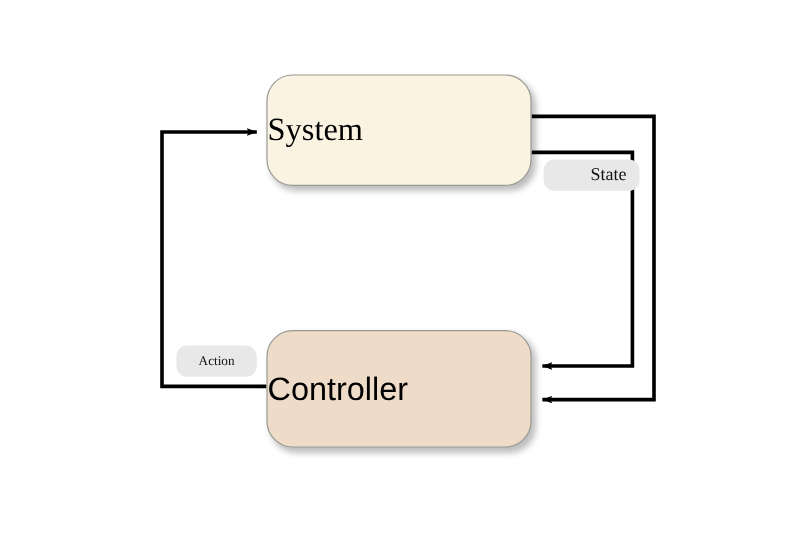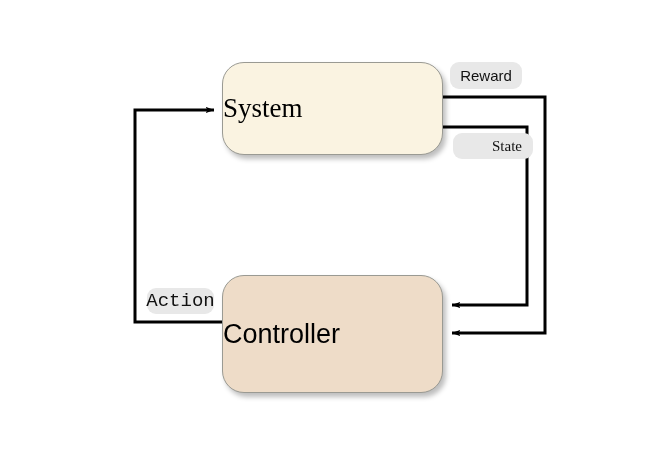--- a/index.html
+++ b/index.html
@@ -50,21 +50,21 @@
   }
   #node-system .node-label {
     font-family: "Liberation Serif", serif;
     font-size: 27px;
   }
 
   #node-controller {
     left: 222px;
     top: 275px;
     width: 221px;
-    height: 118px;
+    height: 98px;
     background: #eedcc8;
   }
   #node-controller .node-label {
     font-family: "Liberation Sans", sans-serif;
     font-size: 27px;
   }
 
   
   .pill {
     position: absolute;
@@ -93,22 +93,22 @@
     height: 26px;
     font-family: "Liberation Serif", serif;
     font-size: 15px;
     padding-left: 28px;
   }
   #pill-action {
     left: 147px;
     top: 288px;
     width: 67px;
     height: 26px;
-    font-family: Liberation Mono, monospace;
-    font-size: 19px;
+    font-family: Liberation Serif, serif;
+    font-size: 11px;
   }
 </style>
 </head>
 <body>
 
 <div id="canvas">
 
   <svg id="wires" viewBox="0 0 670 450">
     <defs>
       <marker id="arrow-head" markerWidth="9" markerHeight="9" refX="8.4" refY="3.2" orient="auto" markerUnits="userSpaceOnUse">
@@ -124,23 +124,20 @@
   </svg>
 
   <div class="node" id="node-system">
     <span class="node-label">System</span>
   </div>
 
   <div class="node" id="node-controller">
     <span class="node-label">Controller</span>
   </div>
 
-  <div class="pill" id="pill-reward">
-    <span>Reward</span>
-  </div>
 
   <div class="pill" id="pill-state">
     <span>State</span>
   </div>
 
   <div class="pill" id="pill-action">
     <span>Action</span>
   </div>
 
 </div>

